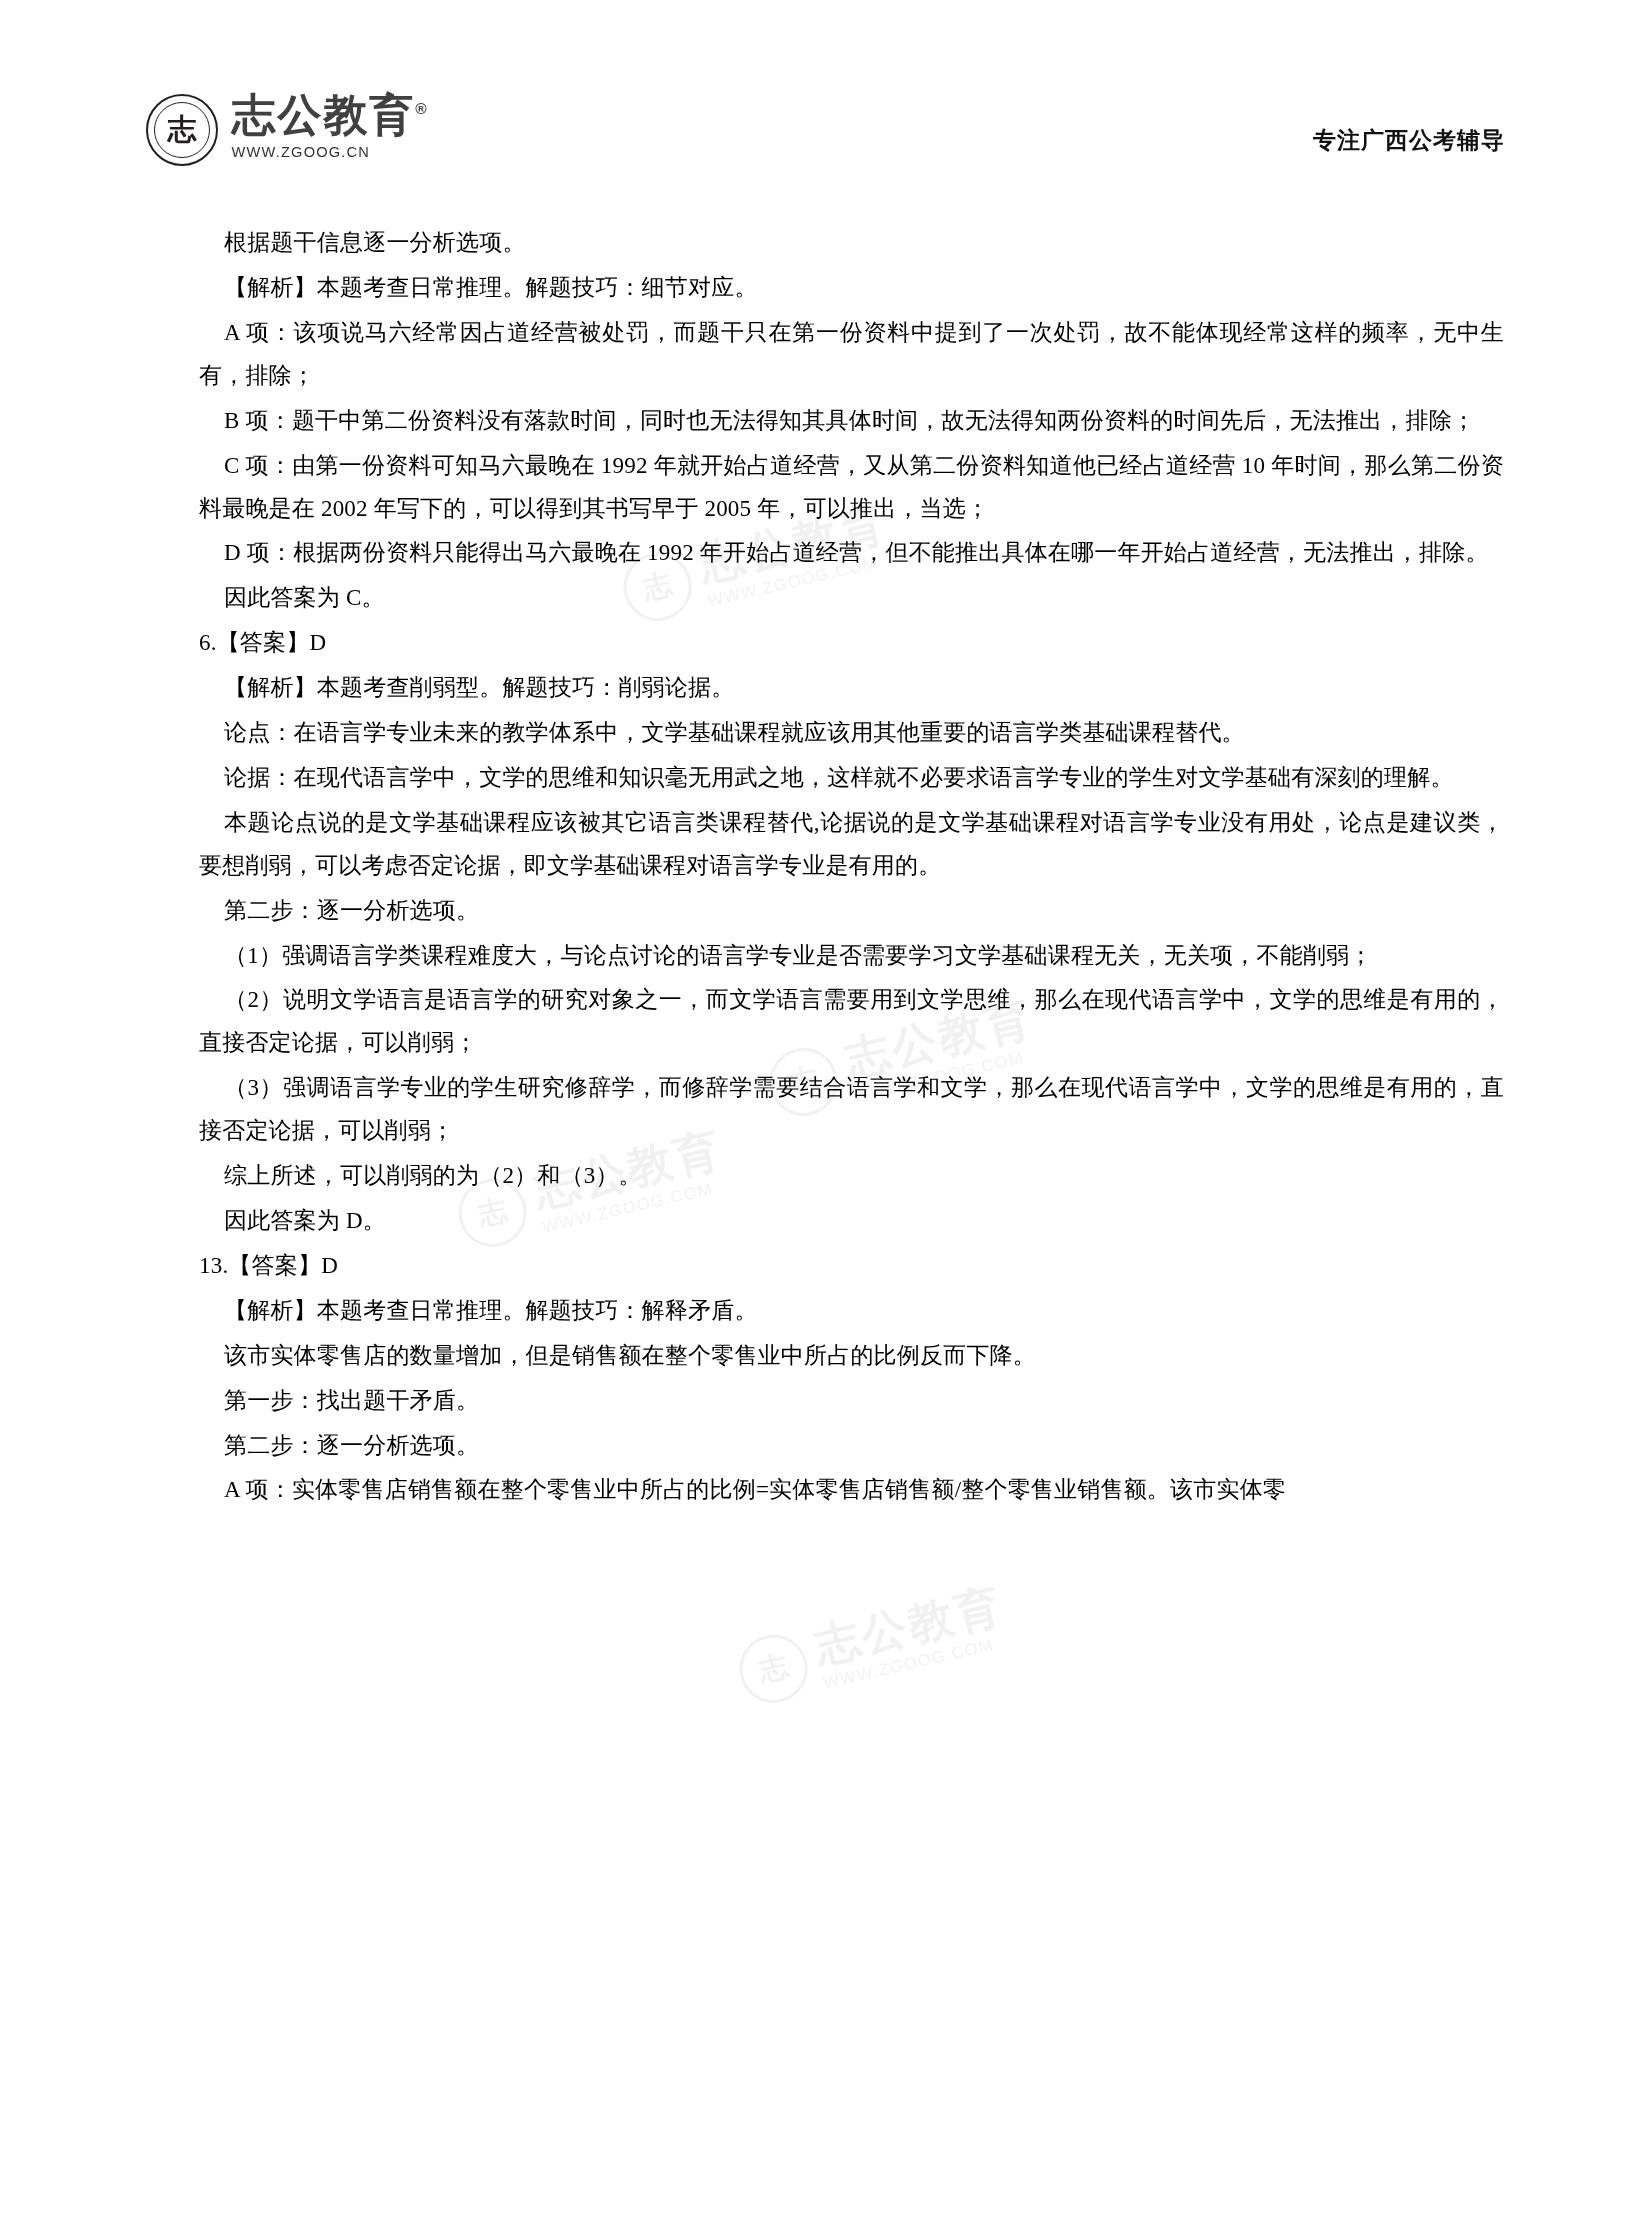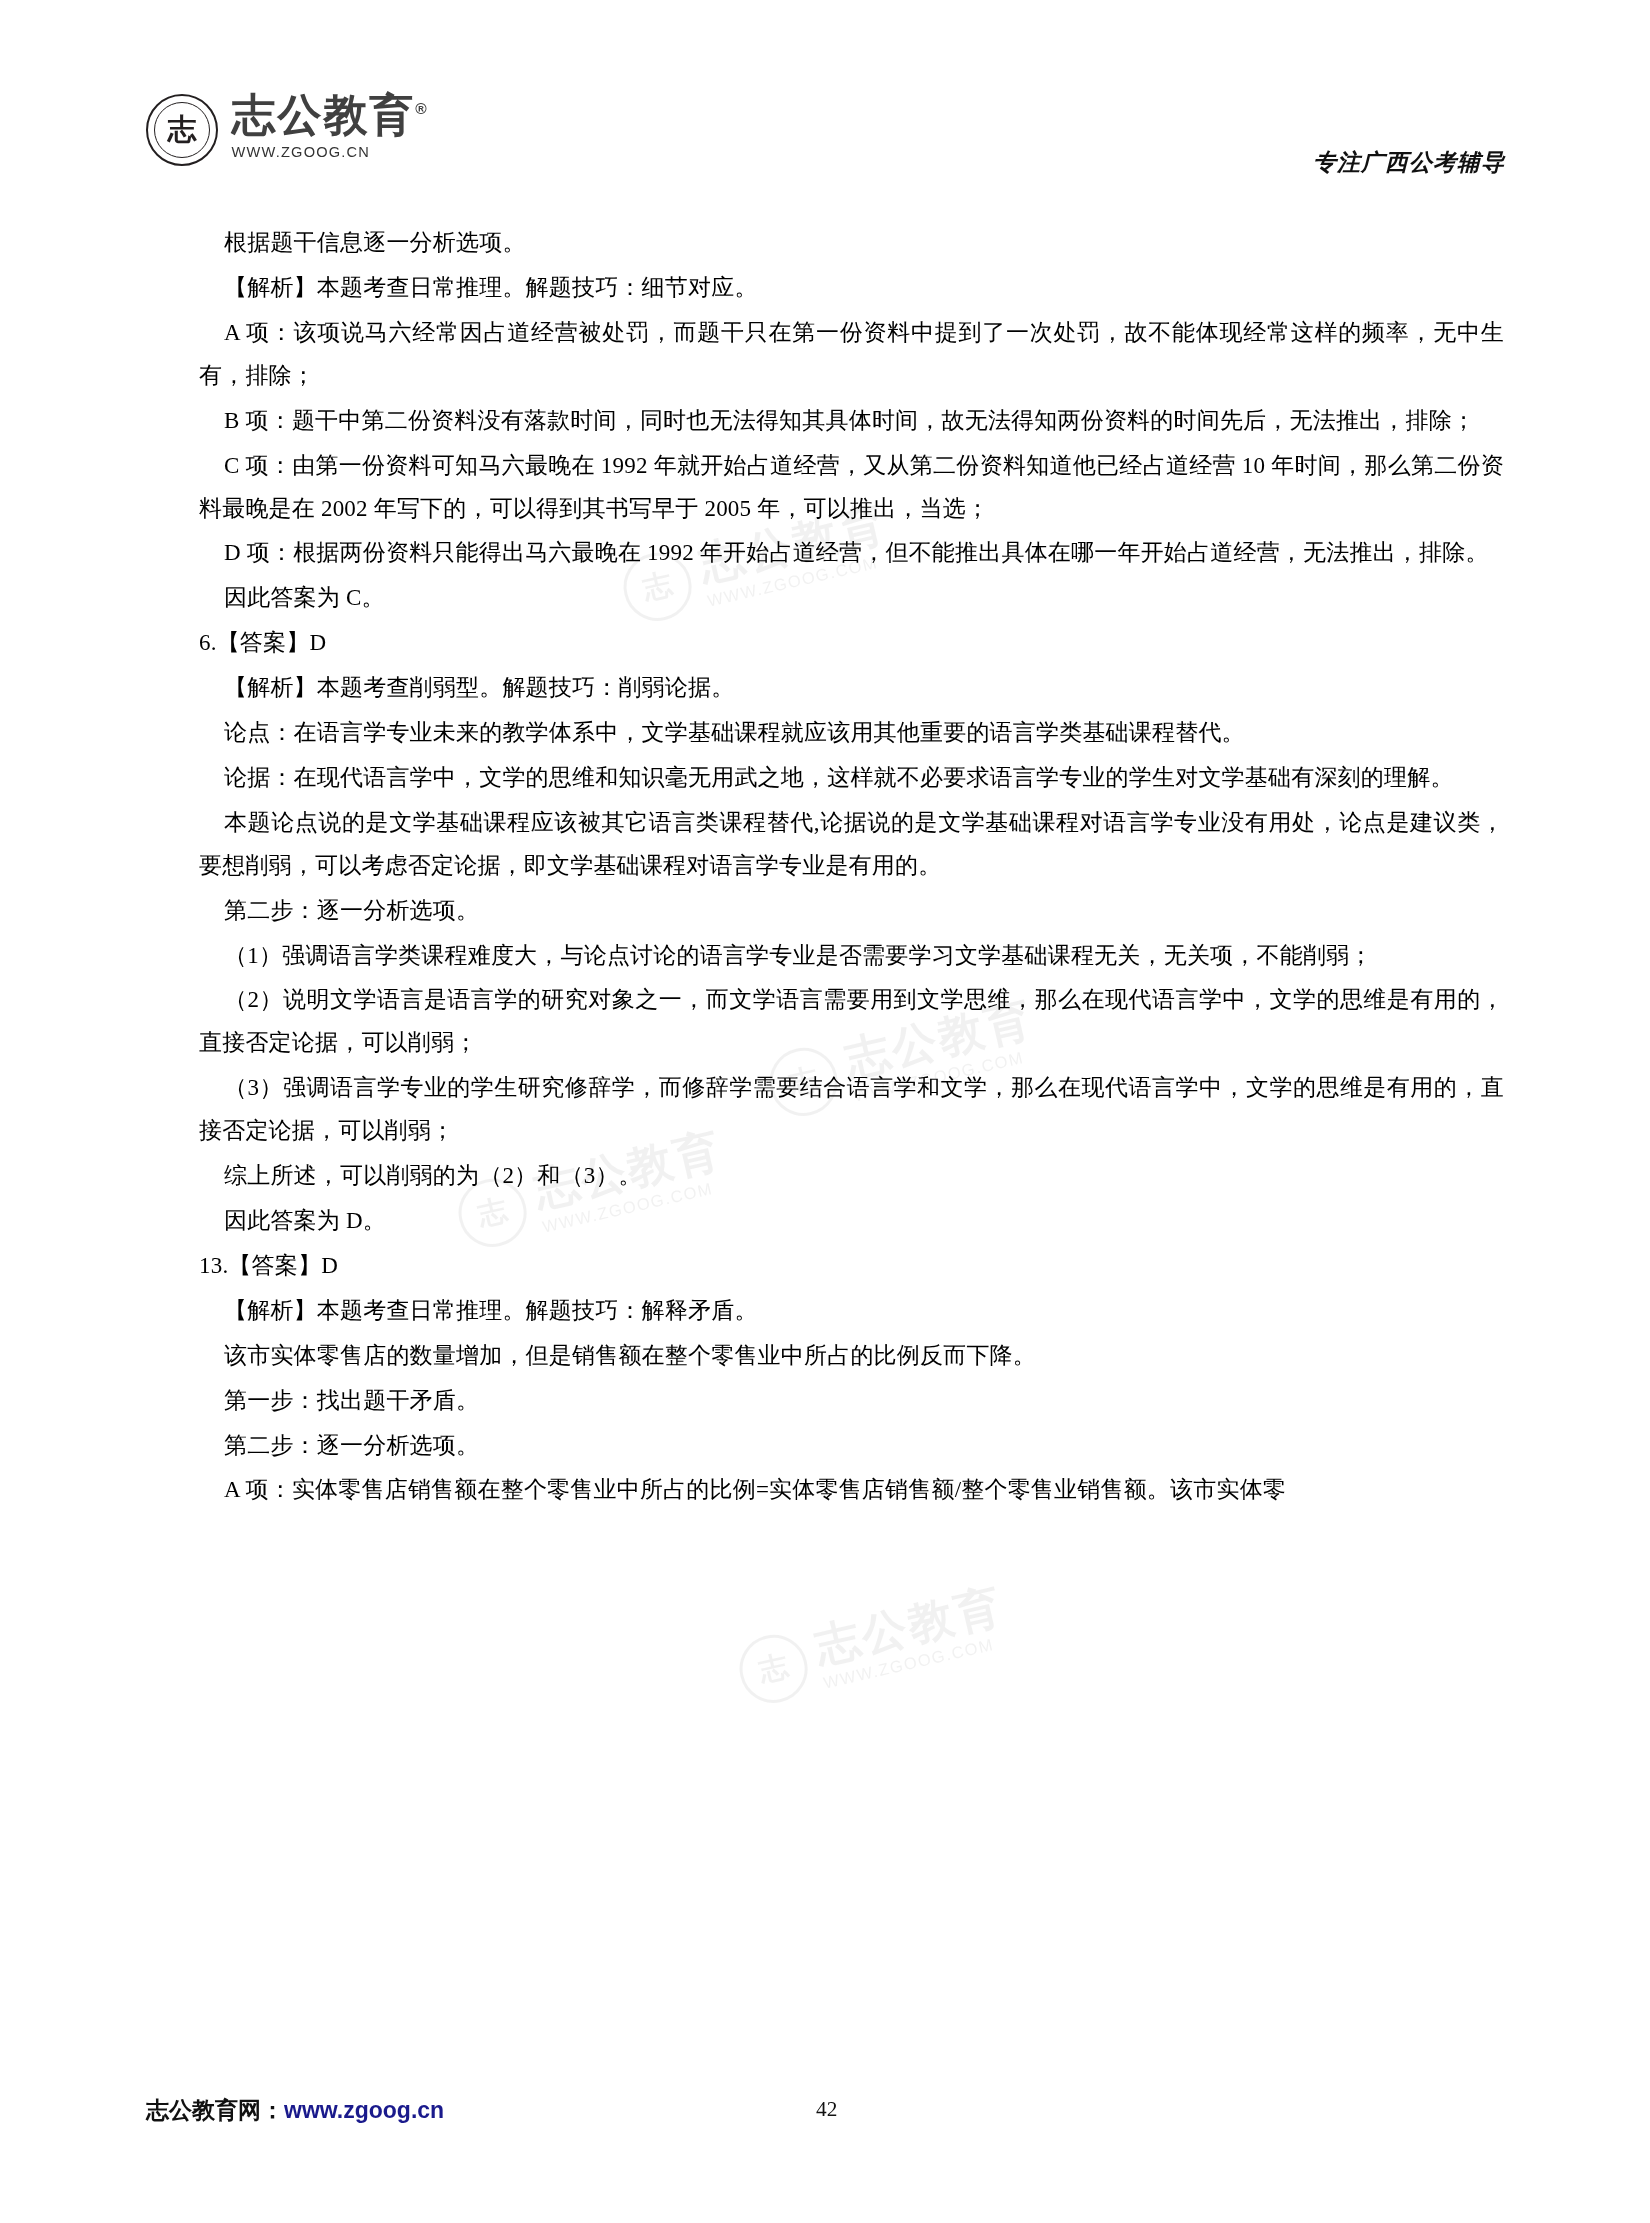--- a/index.html
+++ b/index.html
@@ -82,28 +82,27 @@
   .logo-url {
     font-family: "Liberation Sans", sans-serif;
     font-size: 14.6px;
     letter-spacing: 1.2px;
     color: #333333;
     margin-top: 5.8px;
   }
   .header-right {
     position: absolute;
     right: 0;
-    top: 55px;
+    top: 33px;
     font-family: "Liberation Sans", sans-serif;
     font-size: 23px;
     font-weight: bold;
     letter-spacing: 1px;
     color: #111111;
     white-space: nowrap;
-    font-style: italic;
   }
 
   
   .content {
     position: absolute;
     top: 221px;
     left: 199px;
     width: 1305px;
   }
   .para {
@@ -262,19 +261,15 @@
     <p class="para indent1">综上所述，可以削弱的为（2）和（3）。</p>
     <p class="para indent1">因此答案为 D。</p>
     <p class="para indent2">13.【答案】D</p>
     <p class="para indent1">【解析】本题考查日常推理。解题技巧：解释矛盾。</p>
     <p class="para indent1">该市实体零售店的数量增加，但是销售额在整个零售业中所占的比例反而下降。</p>
     <p class="para indent1">第一步：找出题干矛盾。</p>
     <p class="para indent1">第二步：逐一分析选项。</p>
     <p class="para indent1">A 项：实体零售店销售额在整个零售业中所占的比例=实体零售店销售额/整个零售业销售额。该市实体零</p>
   </div>
 
-  <div class="footer">
-    <div class="footer-left"><span>志公教育网：</span><span class="url">www.zgoog.cn</span></div>
-    <div class="footer-page">42</div>
-  </div>
 
 </div>
 
 
 </body></html>

